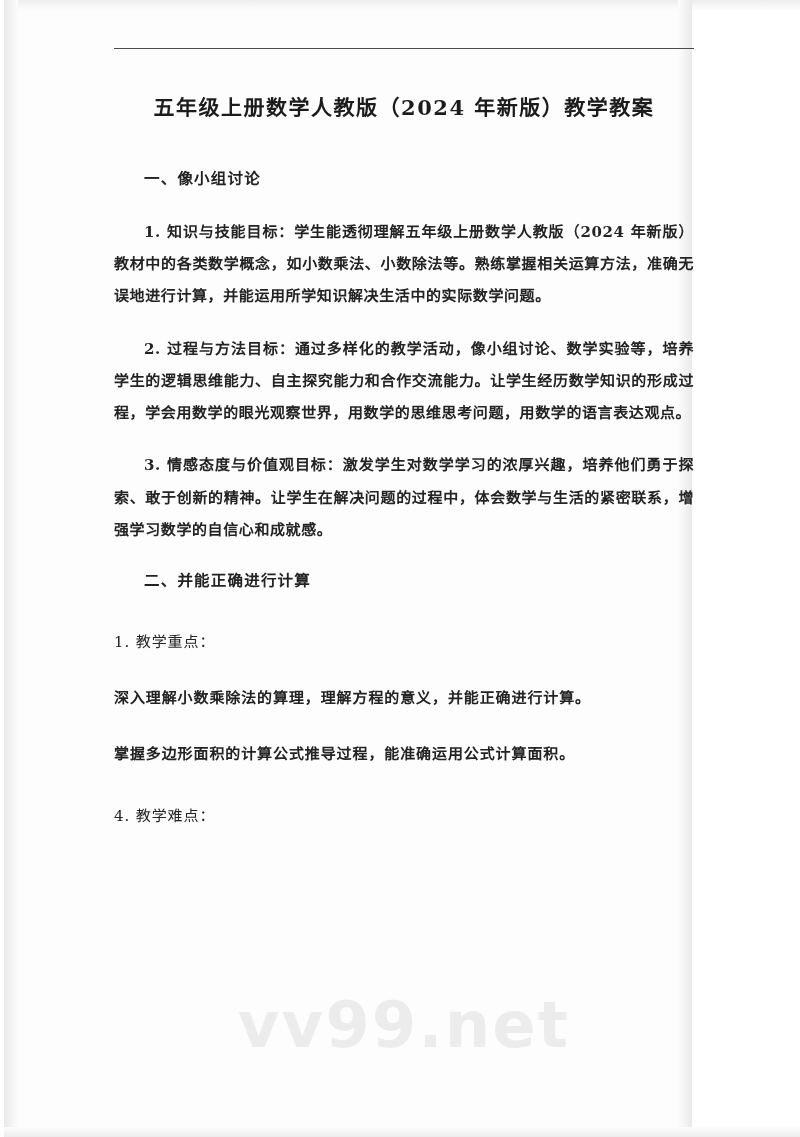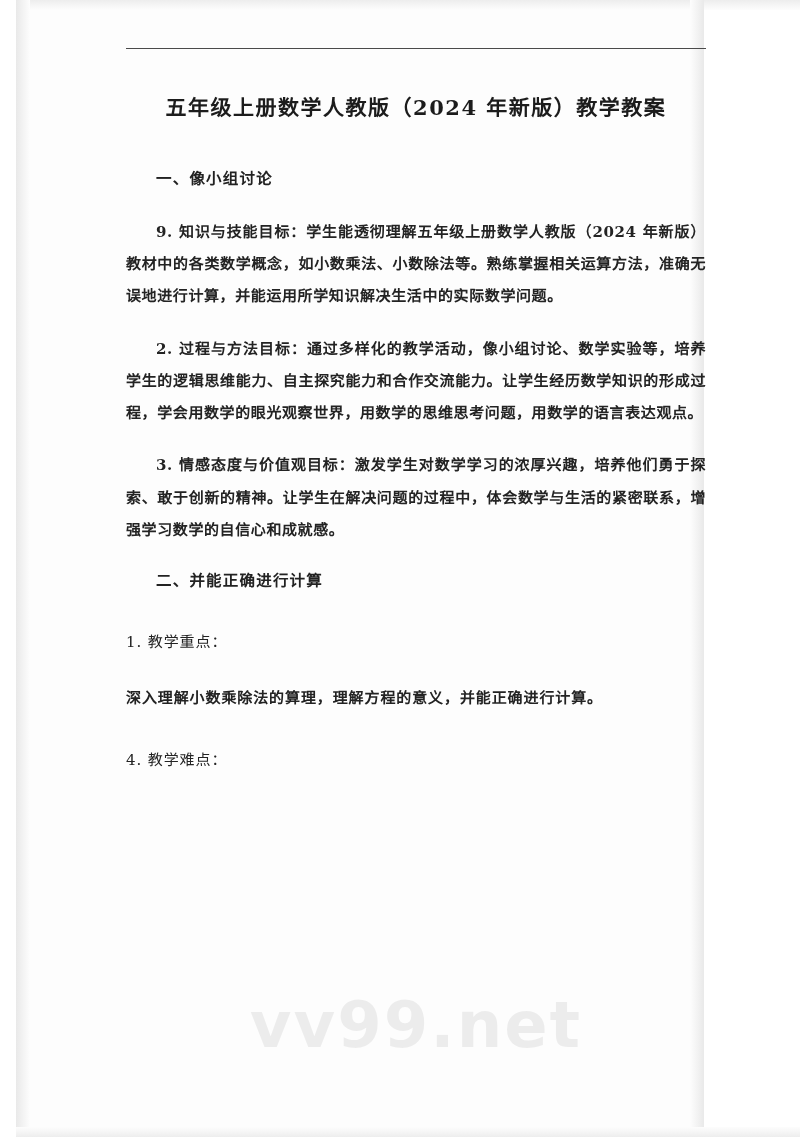--- a/index.html
+++ b/index.html
@@ -11,21 +11,21 @@
     width: 800px;
     height: 1137px;
     position: relative;
     overflow: hidden;
     font-family: "DejaVu Serif", "Liberation Serif", serif;
   }
 
   
   .page {
     position: absolute;
-    left: 16px;
+    left: 4px;
     top: 0;
     width: 688px;
     height: 1137px;
     background: #fdfdfd;
     box-sizing: border-box;
   }
 
   
   .page::before {
     content: "";
@@ -145,32 +145,33 @@
   <div class="edge-bottom"></div>
 
   <div class="content">
 
     <div class="header-rule"></div>
 
     <h1 class="doc-title">五年级上册数学人教版（2024 年新版）教学教案</h1>
 
     <h2 class="section-heading">一、像小组讨论</h2>
 
-    <p class="body-para">9. 知识与技能目标：学生能透彻理解五年级上册数学人教版（2024 年新版）教材中的各类数学概念，如小数乘法、小数除法等。熟练掌握相关运算方法，准确无误地进行计算，并能运用所学知识解决生活中的实际数学问题。</p>
+    <p class="body-para">1. 知识与技能目标：学生能透彻理解五年级上册数学人教版（2024 年新版）教材中的各类数学概念，如小数乘法、小数除法等。熟练掌握相关运算方法，准确无误地进行计算，并能运用所学知识解决生活中的实际数学问题。</p>
 
     <p class="body-para">2. 过程与方法目标：通过多样化的教学活动，像小组讨论、数学实验等，培养学生的逻辑思维能力、自主探究能力和合作交流能力。让学生经历数学知识的形成过程，学会用数学的眼光观察世界，用数学的思维思考问题，用数学的语言表达观点。</p>
 
     <p class="body-para">3. 情感态度与价值观目标：激发学生对数学学习的浓厚兴趣，培养他们勇于探索、敢于创新的精神。让学生在解决问题的过程中，体会数学与生活的紧密联系，增强学习数学的自信心和成就感。</p>
 
     <h2 class="section-heading">二、并能正确进行计算</h2>
 
     <p class="body-para num-head sub-item">1. 教学重点：</p>
 
     <p class="body-para sub-item">深入理解小数乘除法的算理，理解方程的意义，并能正确进行计算。</p>
 
+    <p class="body-para sub-item">掌握多边形面积的计算公式推导过程，能准确运用公式计算面积。</p>
 
 
     <p class="body-para num-head sub-item">4. 教学难点：</p>
 
   </div>
 
   <div class="watermark">vv99.net</div>
 
 </div>
 

